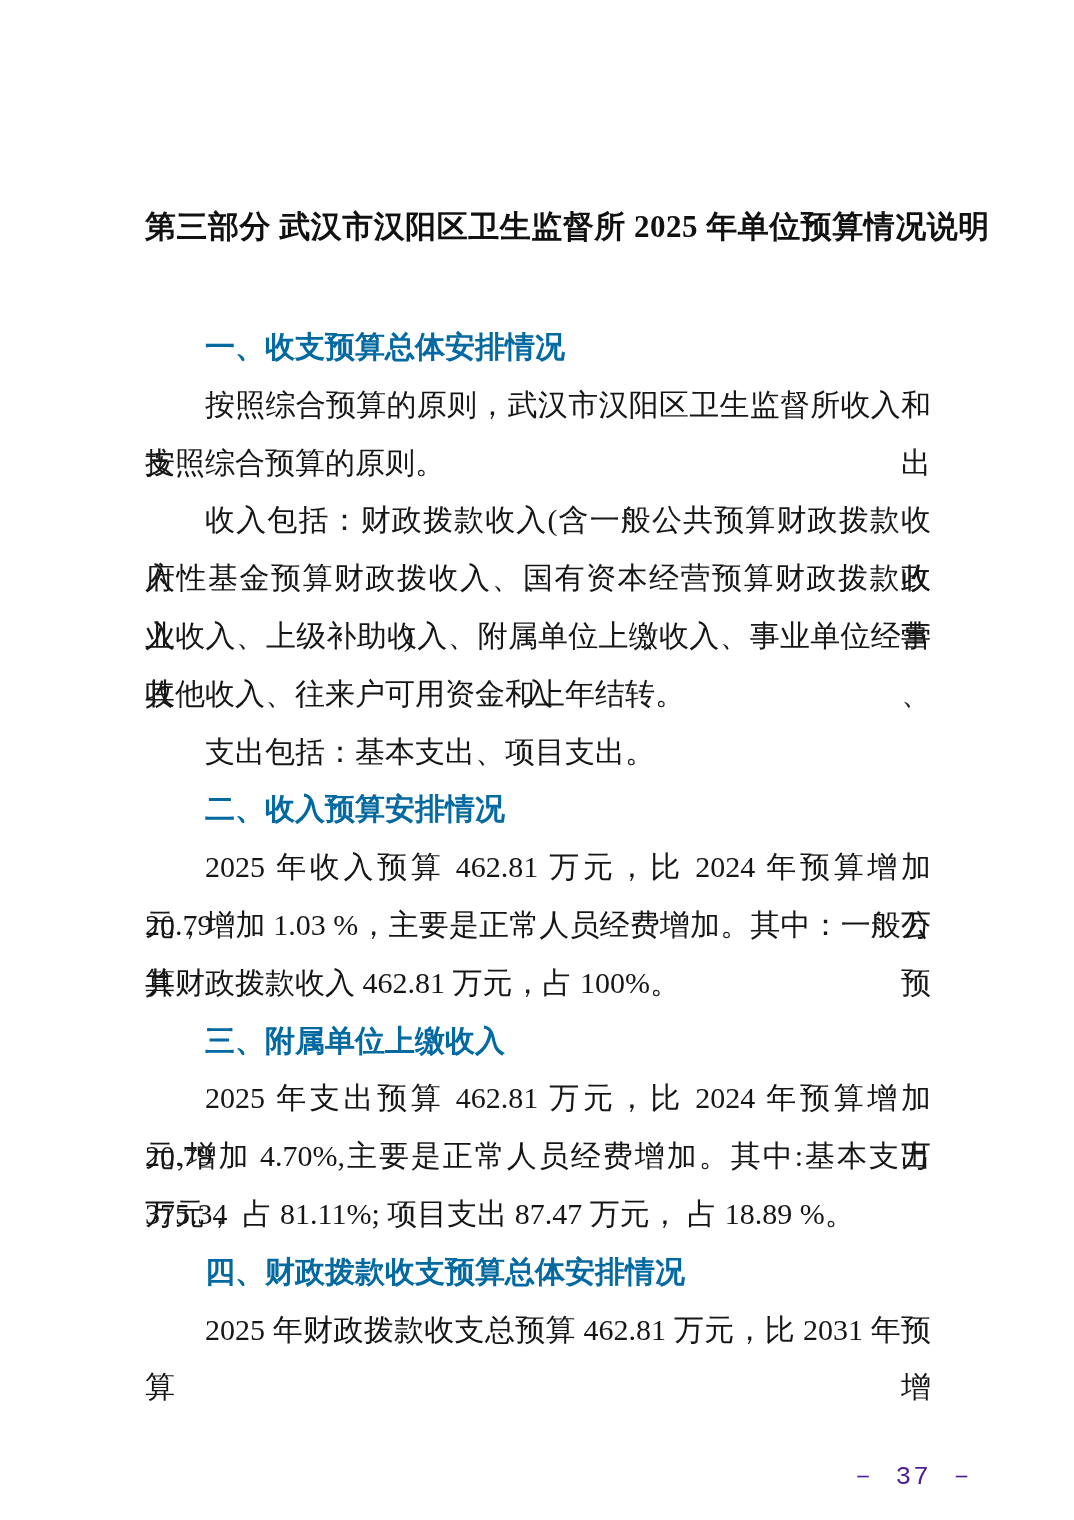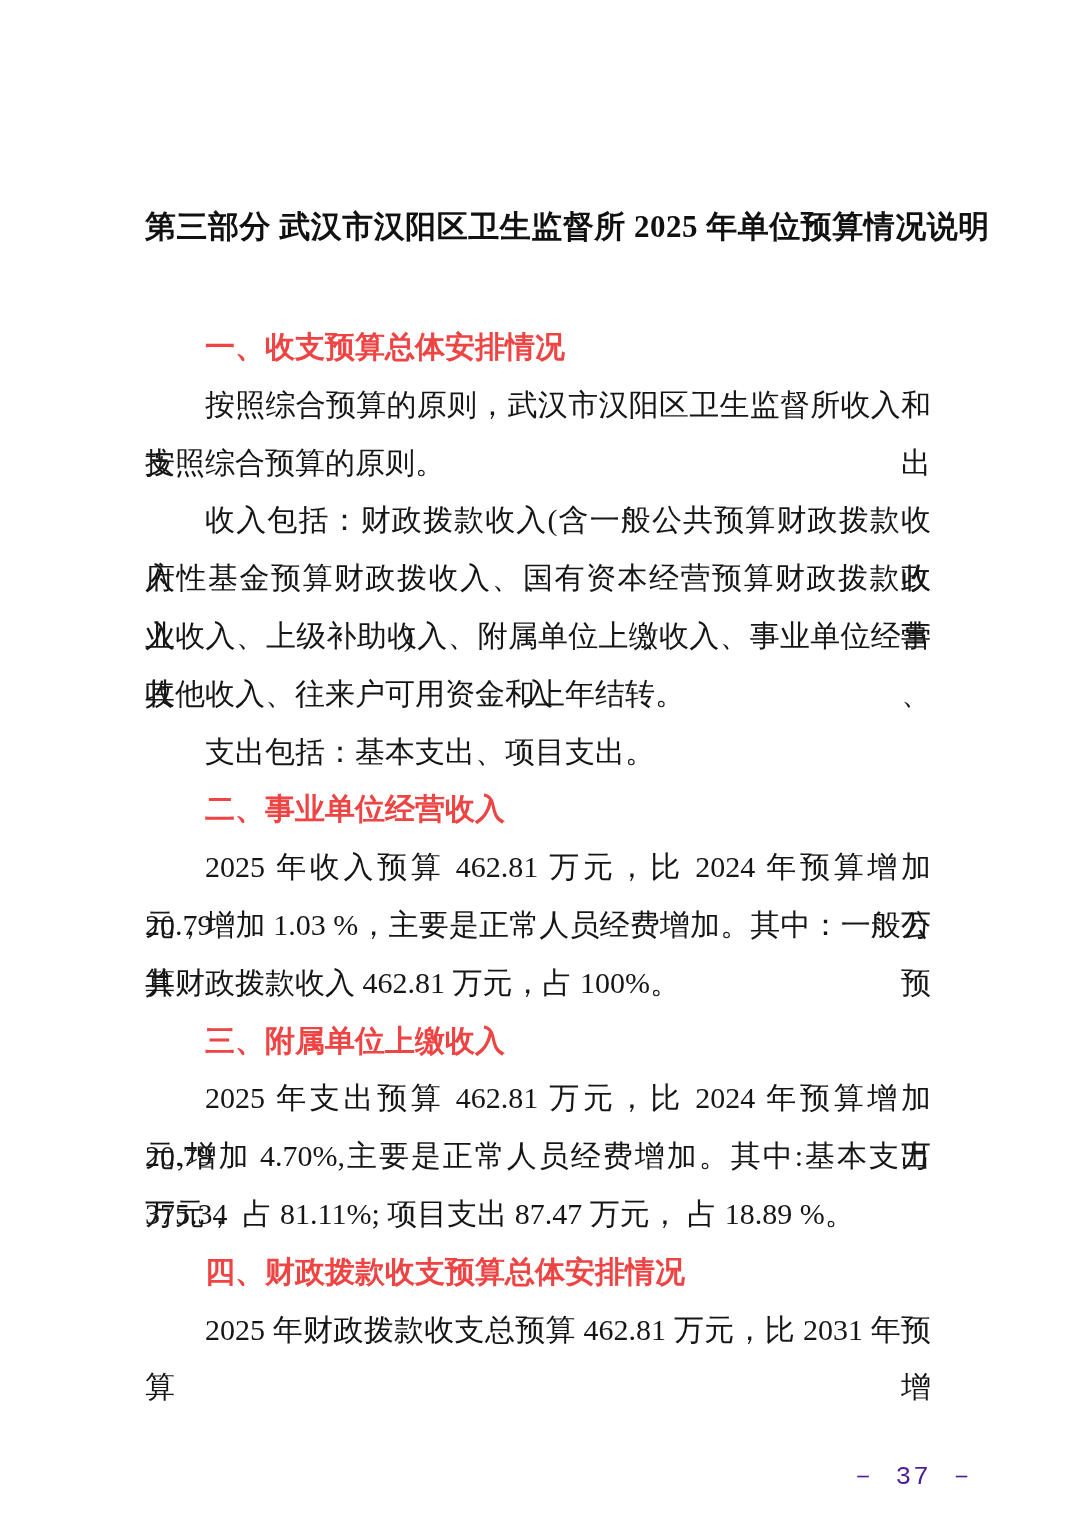--- a/index.html
+++ b/index.html
@@ -49,21 +49,21 @@
     text-indent: 60px;
   }
   .line.full {
     text-align: justify;
     text-align-last: justify;
     text-justify: inter-character;
   }
   .line.heading {
     font-weight: bold;
     text-indent: 60px;
-    color: #ef4444;
+    color: #0369a1;
   }
   .page-footer {
     position: absolute;
     top: 1458px;
     left: 850px;
     font-size: 26px;
     letter-spacing: 2px;
     color: #4c1d95;
     font-family: Liberation Mono, monospace;
   }
@@ -79,21 +79,21 @@
 
     <div class="line heading">一、收支预算总体安排情况</div>
     <div class="line indent full">按照综合预算的原则，武汉市汉阳区卫生监督所收入和支出</div>
     <div class="line">按照综合预算的原则。</div>
     <div class="line indent full">收入包括：财政拨款收入(含一般公共预算财政拨款收入、政</div>
     <div class="line full">府性基金预算财政拨收入、国有资本经营预算财政拨款收入)、事</div>
     <div class="line full">业收入、上级补助收入、附属单位上缴收入、事业单位经营收入、</div>
     <div class="line">其他收入、往来户可用资金和上年结转。</div>
     <div class="line indent">支出包括：基本支出、项目支出。</div>
 
-    <div class="line heading">二、事业单位经营收入</div>
+    <div class="line heading">二、收入预算安排情况</div>
     <div class="line indent full">2025 年收入预算 462.81 万元，比 2024 年预算增加 20.79 万</div>
     <div class="line full">元，增加 1.03 %，主要是正常人员经费增加。其中：一般公共预</div>
     <div class="line">算财政拨款收入 462.81 万元，占 100%。</div>
 
     <div class="line heading">三、附属单位上缴收入</div>
     <div class="line indent full">2025 年支出预算 462.81 万元，比 2024 年预算增加  20.79 万</div>
     <div class="line full">元,增加  4.70%,主要是正常人员经费增加。其中:基本支出 375.34</div>
     <div class="line">万元， 占 81.11%;  项目支出  87.47 万元， 占 18.89 %。</div>
 
     <div class="line heading">四、财政拨款收支预算总体安排情况</div>

